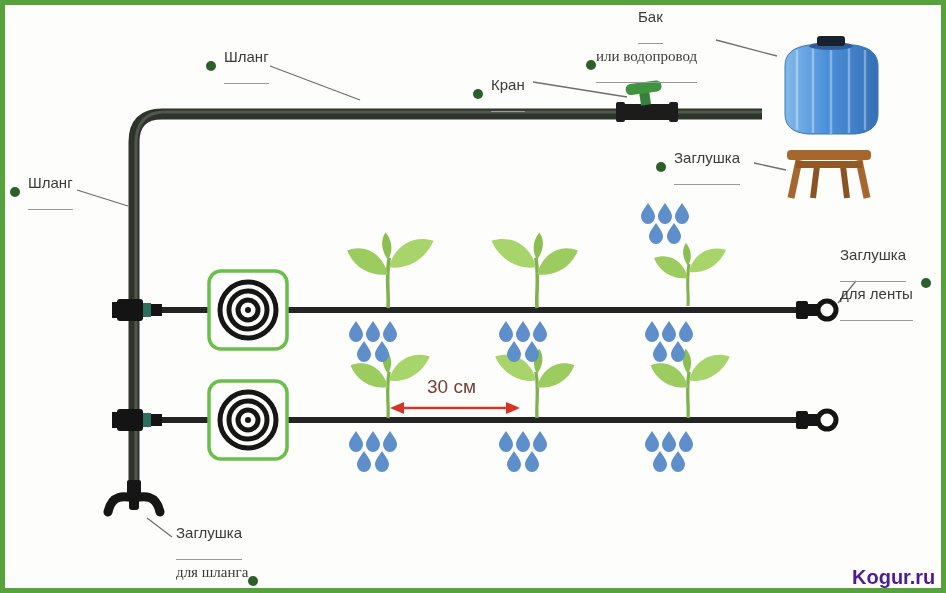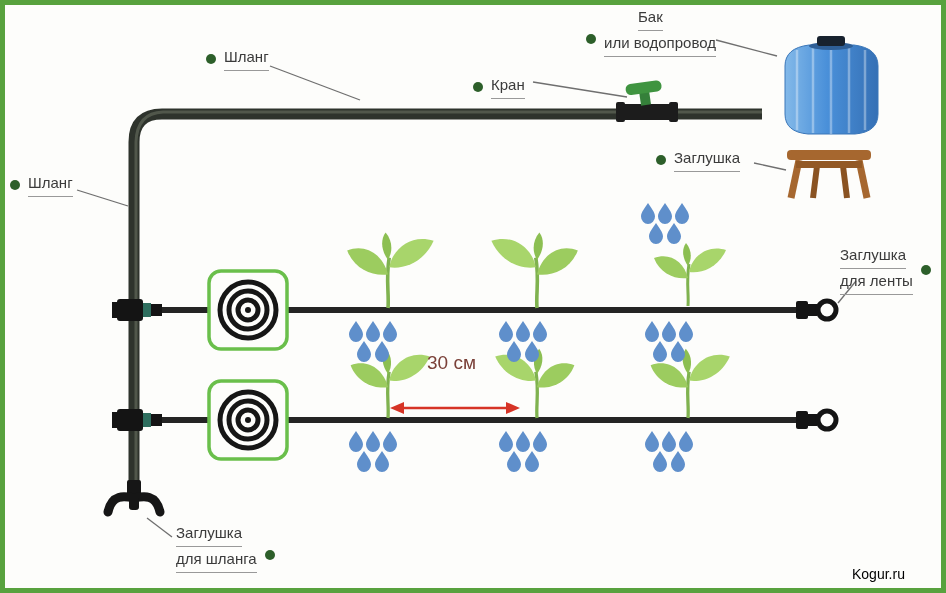--- a/index.html
+++ b/index.html
@@ -6,27 +6,27 @@
   .stage{
     position:relative;width:946px;height:593px;background:#fdfdfb;
     font-family:"Liberation Sans",sans-serif;overflow:hidden;
   }
   .frame{position:absolute;inset:0;border:5px solid #58a23e;pointer-events:none;}
   svg.layer{position:absolute;left:0;top:0;}
   .label{
     position:absolute;display:flex;align-items:center;gap:8px;
     font-size:15px;color:#3b3b3b;white-space:nowrap;line-height:1.25;
   }
-  .label .txt{border-bottom:1px solid #999;padding-bottom:3px;}
+  .label .txt{border-bottom:1px solid #999;padding-bottom:16px;}
   .dot{width:10px;height:10px;border-radius:50%;background:#2d5f2a;flex:0 0 auto;}
   .col{display:flex;flex-direction:column;gap:3px;align-items:flex-start;}
-  .row{display:flex;gap:8px;}
+  .row{display:flex;align-items:center;gap:0;font-family:Liberation Serif, serif;}
   .indent{margin-left:52px;}
   .spacing{position:absolute;font-size:19px;color:#7a4038;}
-  .watermark{position:absolute;font-size:14px;font-weight:normal;color:#000000;}
+  .watermark{position:absolute;font-size:20px;font-weight:bold;color:#4c1d95;}
 </style>
 </head>
 <body>
 
 <div class="stage">
 
   <svg class="layer" width="946" height="593" viewBox="0 0 946 593">
     <defs>
       <linearGradient id="tankGrad" x1="0" y1="0" x2="1" y2="0">
         <stop offset="0" stop-color="#83b9e9"></stop>
@@ -192,18 +192,18 @@
   <div class="label" style="left:176px;top:524px;">
     <div class="col">
       <span class="txt">Заглушка</span>
       <div class="row">
         <span class="txt">для шланга</span>
         <span class="dot"></span>
       </div>
     </div>
   </div>
 
-  <div class="spacing" style="left:427px;top:352px;">30 см</div>
+  <div class="spacing" style="left:427px;top:376px;">30 см</div>
 
   <div class="watermark" style="left:852px;top:566px;">Kogur.ru</div>
 
   <div class="frame"></div>
 </div>
 
 </body></html>

